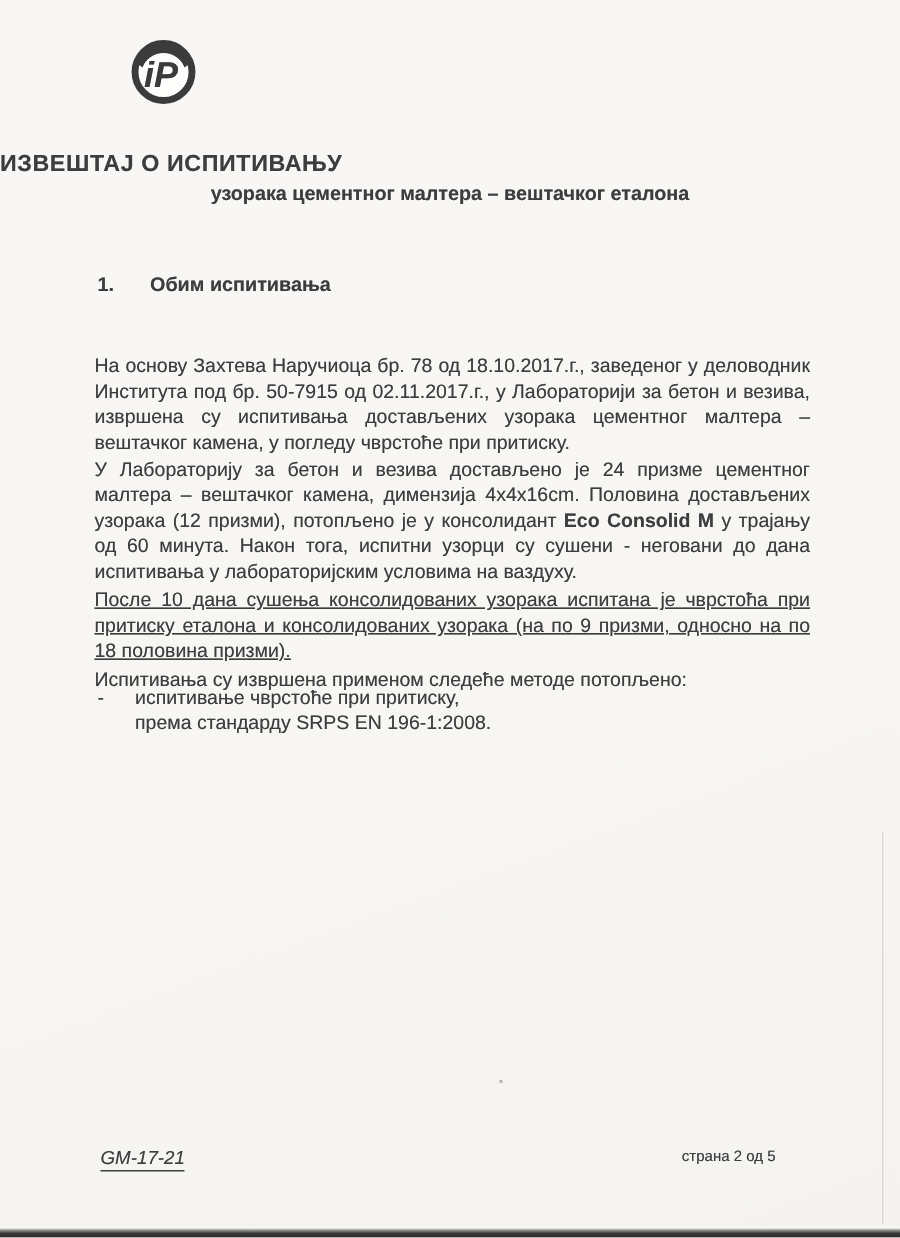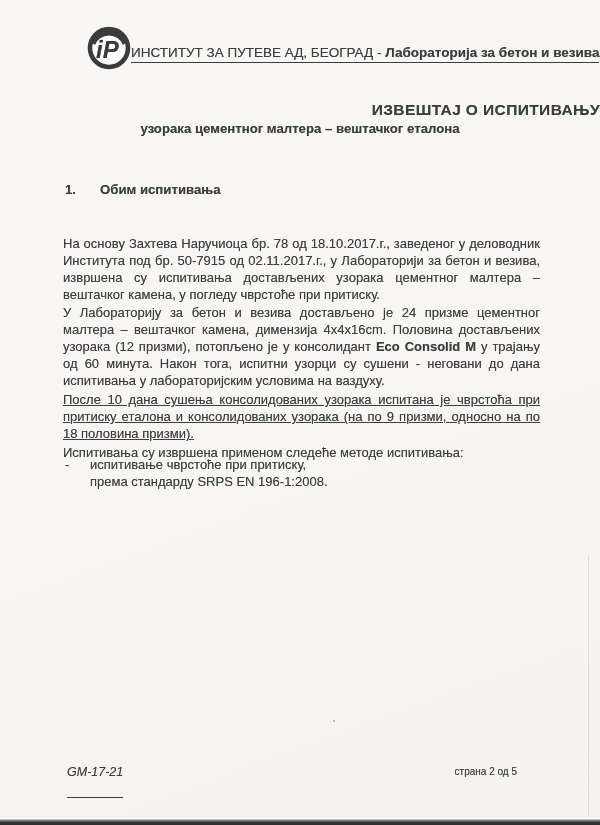--- a/index.html
+++ b/index.html
@@ -24,21 +24,21 @@
     left:131px;top:45px;
     font-size:13.5px;
     border-bottom:1.6px solid #3d3d3f;
     padding-bottom:2px;
     white-space:nowrap;
   }
   .org-line .lab{font-weight:bold;}
   
   .title{
     left:0;top:101px;width:600px;
-    text-align:right;font-weight:bold;
+    text-align:left;font-weight:bold;
     font-size:15.5px;letter-spacing:.4px;
   }
   .subtitle{
     left:0;top:121px;width:600px;
     text-align:center;font-weight:bold;font-size:13.2px;
   }
   
   .sec{left:65px;font-weight:bold;font-size:13.2px;}
   .sec .num{display:inline-block;width:35px;}
   .sec1{top:182px;}
@@ -65,21 +65,21 @@
     border:1.6px solid #48484a;
     height:31px;vertical-align:middle;
     background:transparent;
   }
   td.lbl{font-size:11.6px;padding:0 6px 0 8px;width:218px;}
   td.val{font-size:13px;font-weight:bold;text-align:center;}
   
   .doc-code{
     left:67px;top:765px;
     font-size:12.5px;font-style:italic;
-    border-bottom:1.3px solid #3d3d3f;padding-bottom:18px;
+    border-bottom:1.3px solid #3d3d3f;padding-bottom:1px;
   }
   .page-label{right:83px;top:766px;font-size:10px;}
   
   .scanner-edge{
     left:0;right:0;bottom:0;height:9px;
     background:linear-gradient(to bottom,#efede9 0%,#fbfbfa 28%,#8a8a88 48%,#3a3a3a 68%,#2c2c2c 100%);
   }
   .scan-line{right:11px;top:555px;bottom:9px;width:1px;background:#dedbd5;}
   .speck{left:333px;top:720px;width:2px;height:2px;background:#b7b5b2;}
 </style>
@@ -88,38 +88,35 @@
 
 <div class="page">
 
   <div class="abs logo">
     <svg viewBox="0 0 44 44" width="44" height="44">
       <circle cx="22" cy="22" r="19" fill="#fdfdfc" stroke="#3b3b3d" stroke-width="4.6"></circle>
       <path d="M4 16 A19 19 0 0 1 40 16 L36 19 A15 15 0 0 0 8 19 Z" fill="#3b3b3d"></path>
       <text x="9" y="32" font-size="24" font-weight="bold" font-style="italic" fill="#3b3b3d" font-family="Liberation Sans, sans-serif">iP</text>
     </svg>
   </div>
-  <div class="abs org-line">
-    <span>ИНСТИТУТ ЗА ПУТЕВЕ АД, БЕОГРАД - </span><span class="lab">Лабораторија за бетон и везива</span>
-  </div>
 
   <div class="abs title">ИЗВЕШТАЈ О ИСПИТИВАЊУ</div>
   <div class="abs subtitle">узорака цементног малтера – вештачког еталона</div>
 
   <div class="abs sec sec1">
     <span class="num">1.</span><span>Обим испитивања</span>
   </div>
 
   <p class="abs para p1">На основу Захтева Наручиоца бр. 78 од 18.10.2017.г., заведеног у деловодник Института под бр. 50-7915 од 02.11.2017.г., у Лабораторији за бетон и везива, извршена су испитивања достављених узорака цементног малтера – вештачког камена, у погледу чврстоће при притиску.</p>
 
   <p class="abs para p2"><span>У Лабораторију за бетон и везива достављено је 24 призме цементног малтера – вештачког камена, димензија 4x4x16cm. Половина достављених узорака (12 призми), потопљено је у консолидант </span><span class="bold">Eco Consolid M</span><span> у трајању од 60 минута. Након тога, испитни узорци су сушени - неговани до дана испитивања у лабораторијским условима на ваздуху.</span></p>
 
   <p class="abs para p3">После 10 дана сушења консолидованих узорака испитана је чврстоћа при притиску еталона и консолидованих узорака (на по 9 призми, односно на по 18 половина призми).</p>
 
-  <p class="abs para p4">Испитивања су извршена применом следеће методе испитивања:</p>
+  <p class="abs para p4">Испитивања су извршена применом следеће методе потопљено:</p>
 
   <div class="abs method">
     <span class="dash">-</span>
     <div class="lines">
       <div>испитивање чврстоће при притиску,</div>
       <div>према стандарду SRPS EN 196-1:2008.</div>
     </div>
   </div>
 
 

